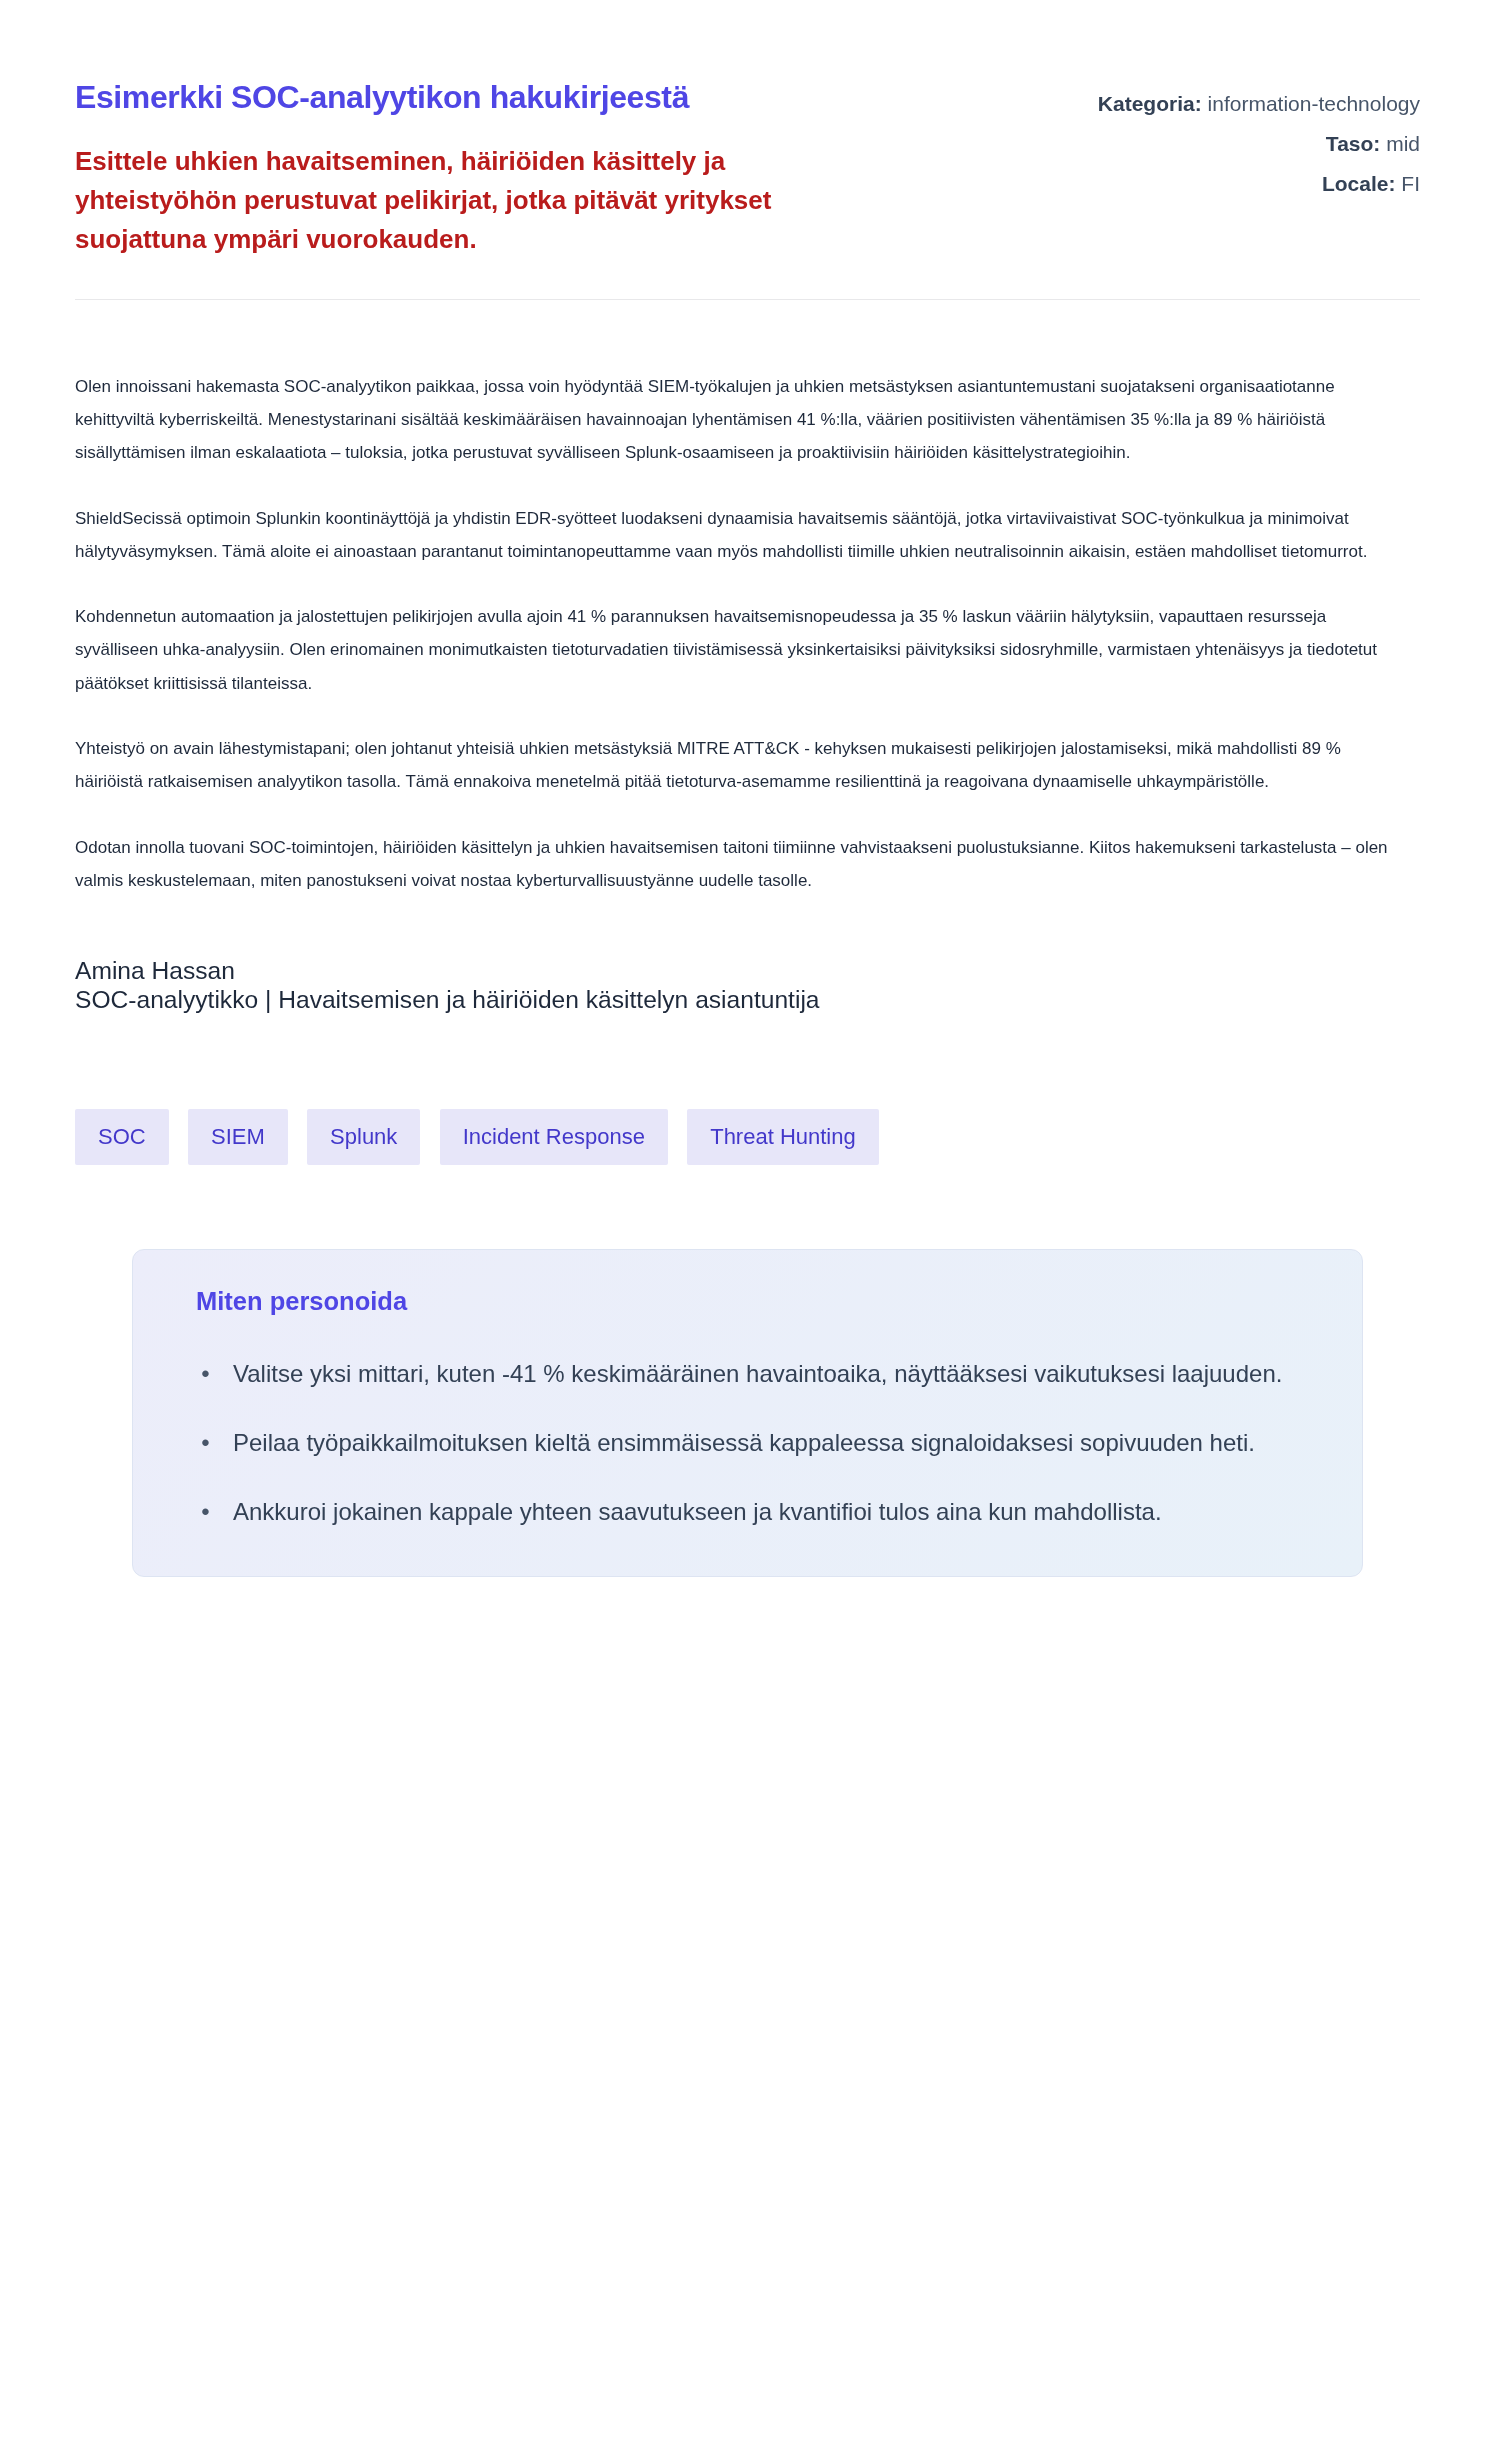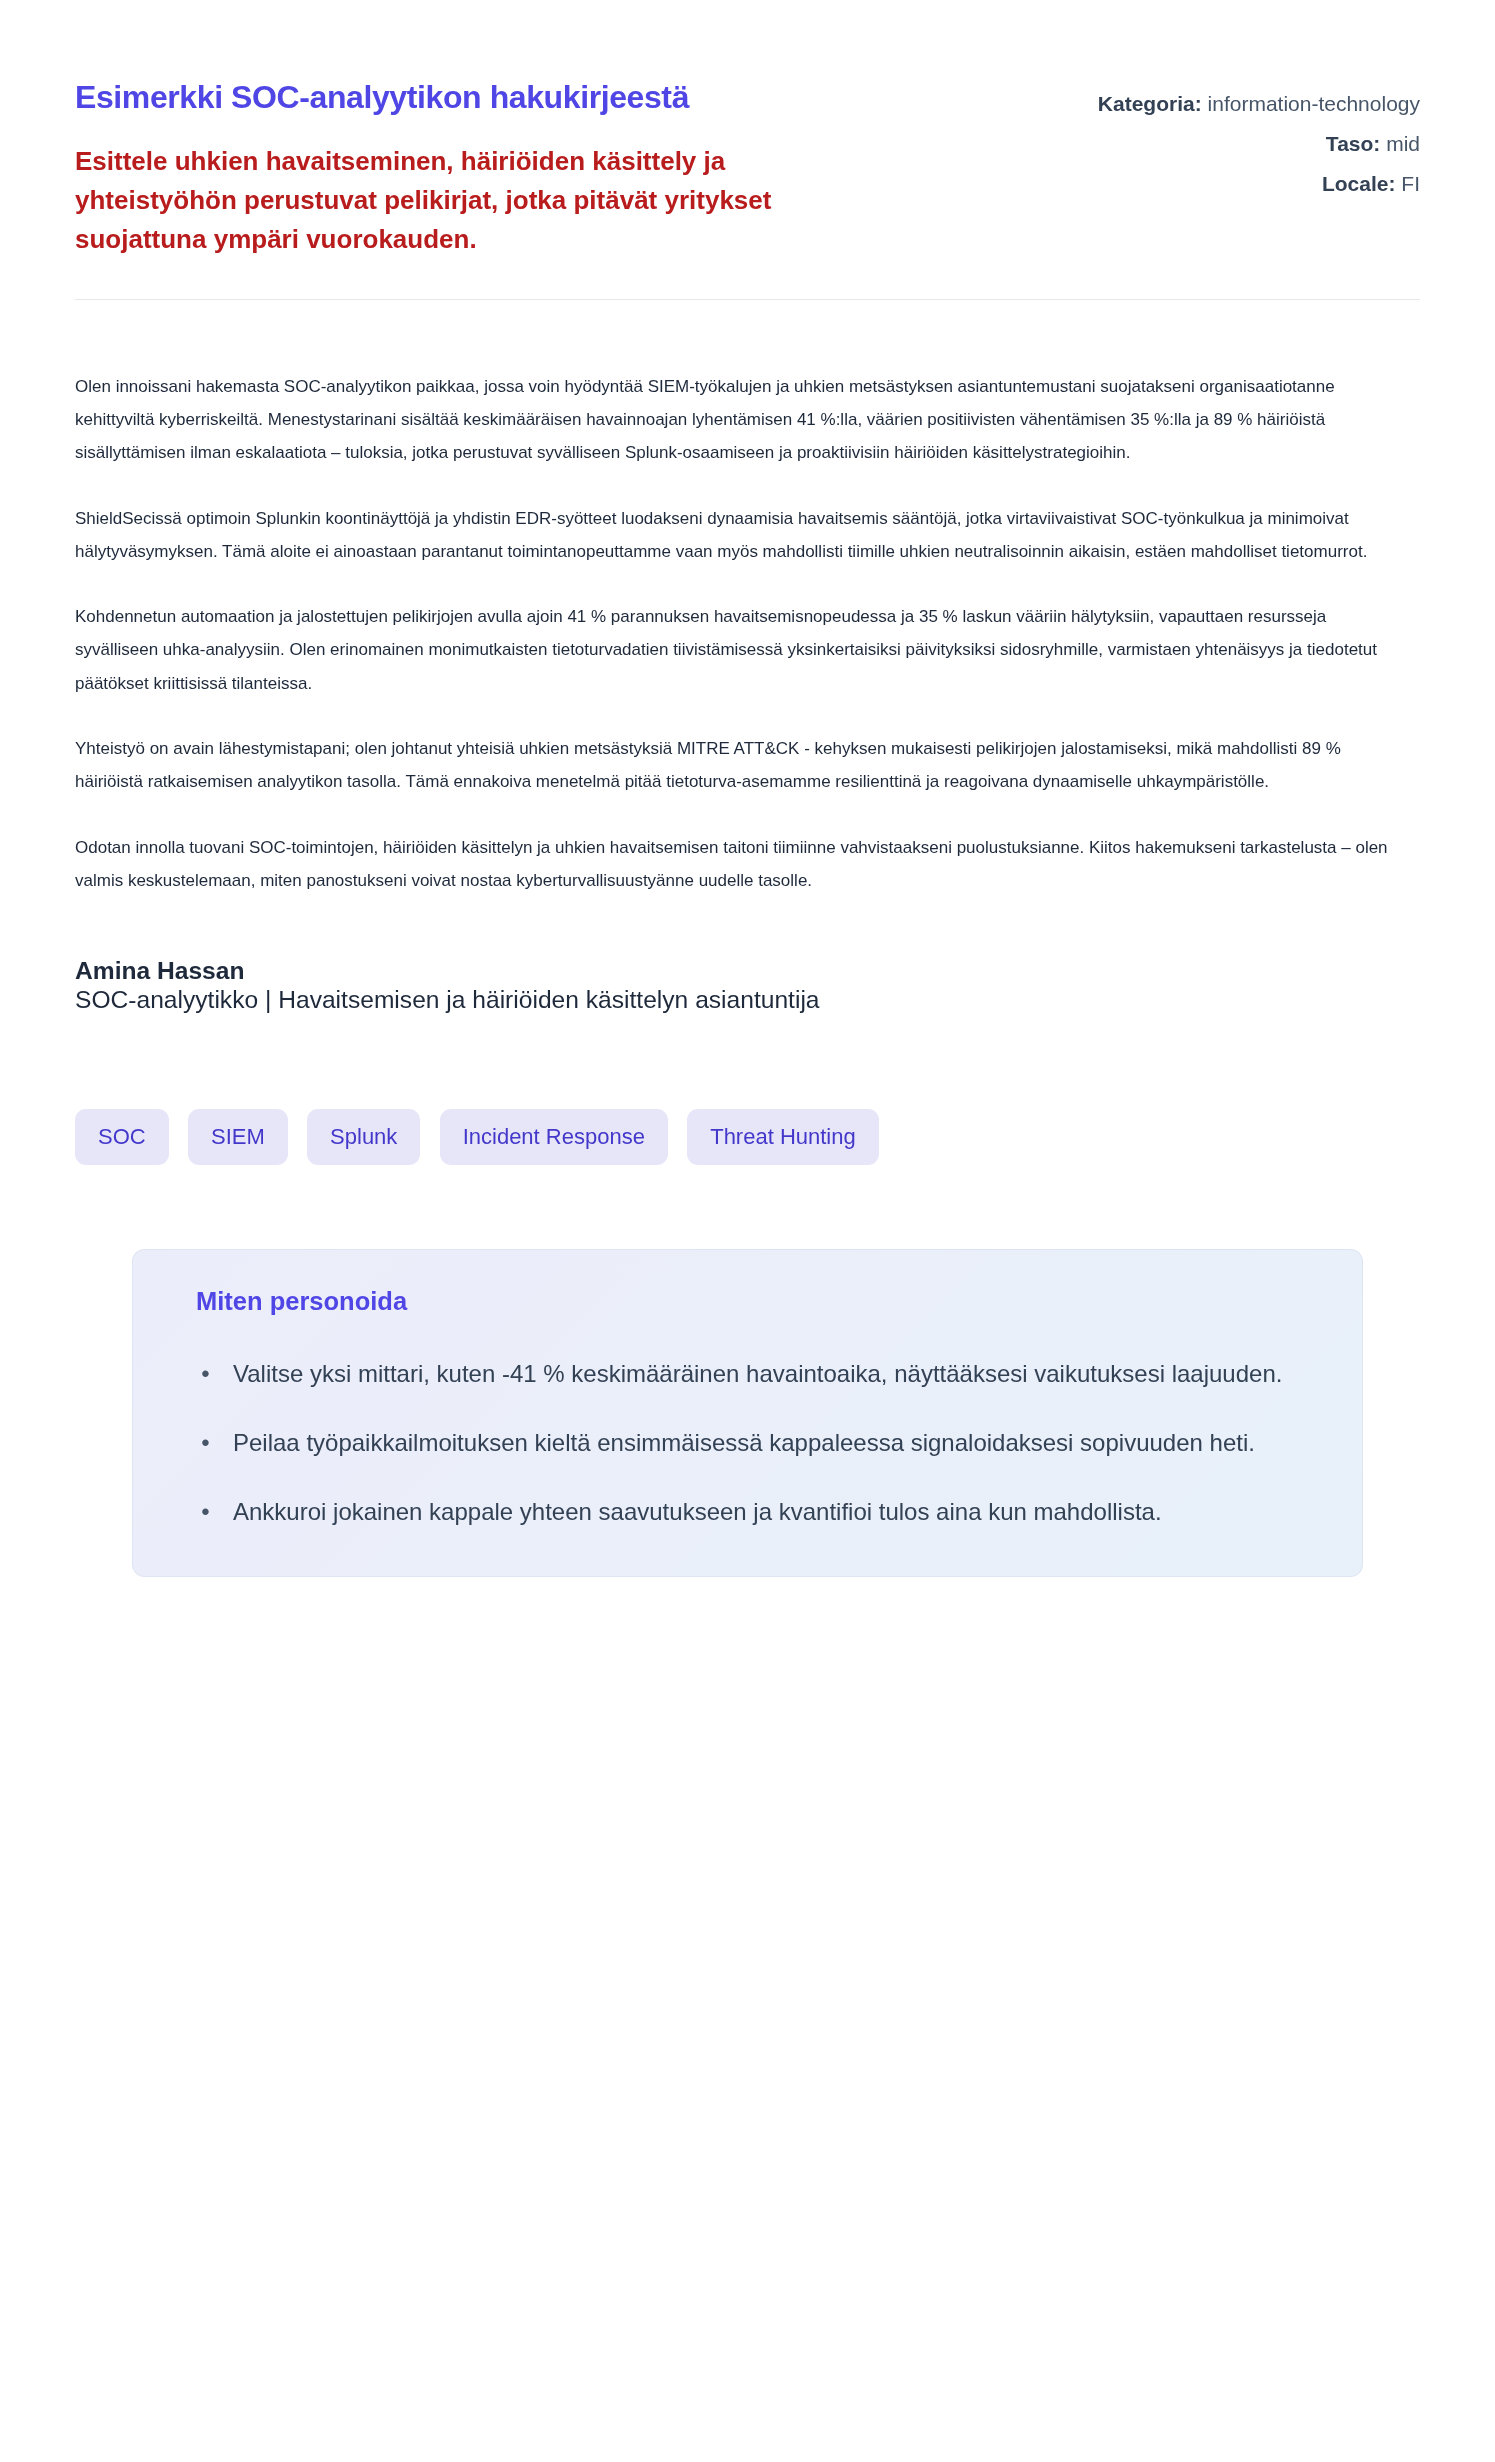--- a/index.html
+++ b/index.html
@@ -68,41 +68,41 @@
   .letter p.body-paragraph {
     font-size: 17px;
     line-height: 1.96;
     color: #1e293b;
     max-width: 1315px;
     margin-bottom: 32px;
   }
   .signature { margin-top: 60px; }
   .signature-name {
     font-size: 24.6px;
-    font-weight: 700;
+    font-weight: 400;
     color: #1e293b;
   }
   .signature-title {
     font-size: 24.6px;
     color: #1e293b;
     margin-top: 1px;
   }
 
   
   .tags {
     margin-top: 95px;
     display: flex;
     gap: 19.3px;
   }
   .tag-chip {
     background: #e7e6f9;
     color: #4338ca;
     font-size: 22px;
     padding: 15px 23px;
-    border-radius: 11px;
+    border-radius: 2px;
     cursor: pointer;
     white-space: nowrap;
   }
 
   
   .tip-box {
     margin: 84px 57px 0 57px;
     background: linear-gradient(135deg, #ecedfa 0%, #e8f1f9 100%);
     border: 0.9px solid #dde4f2;
     border-radius: 12px;

